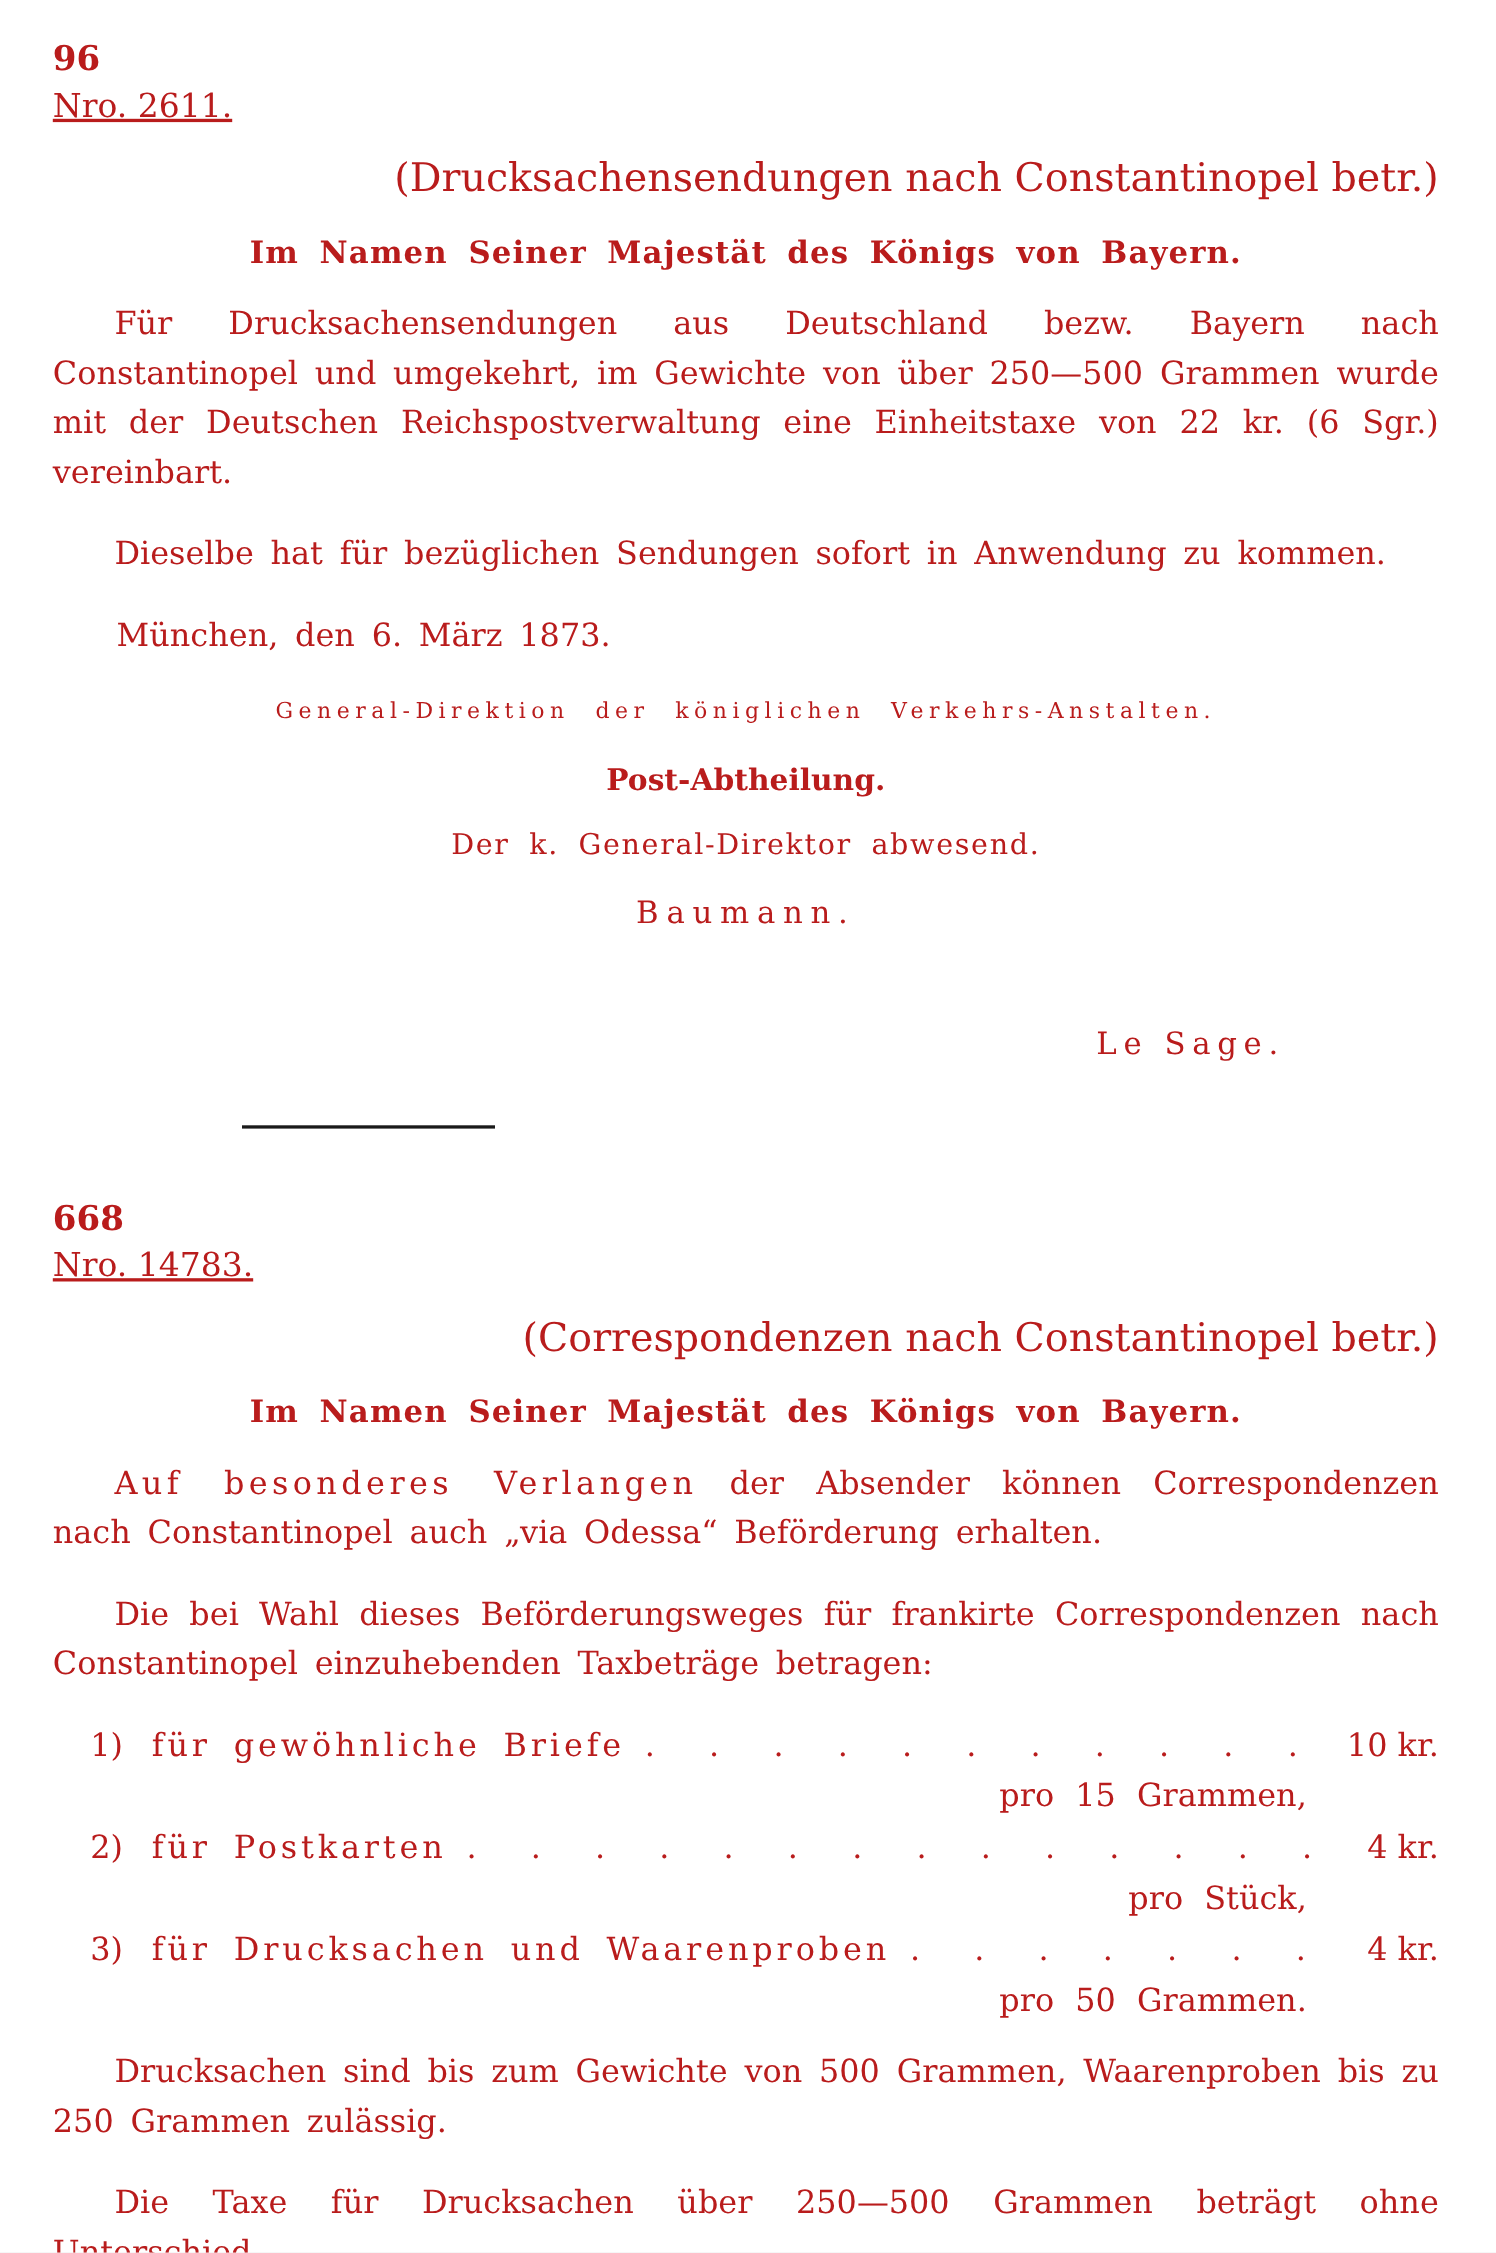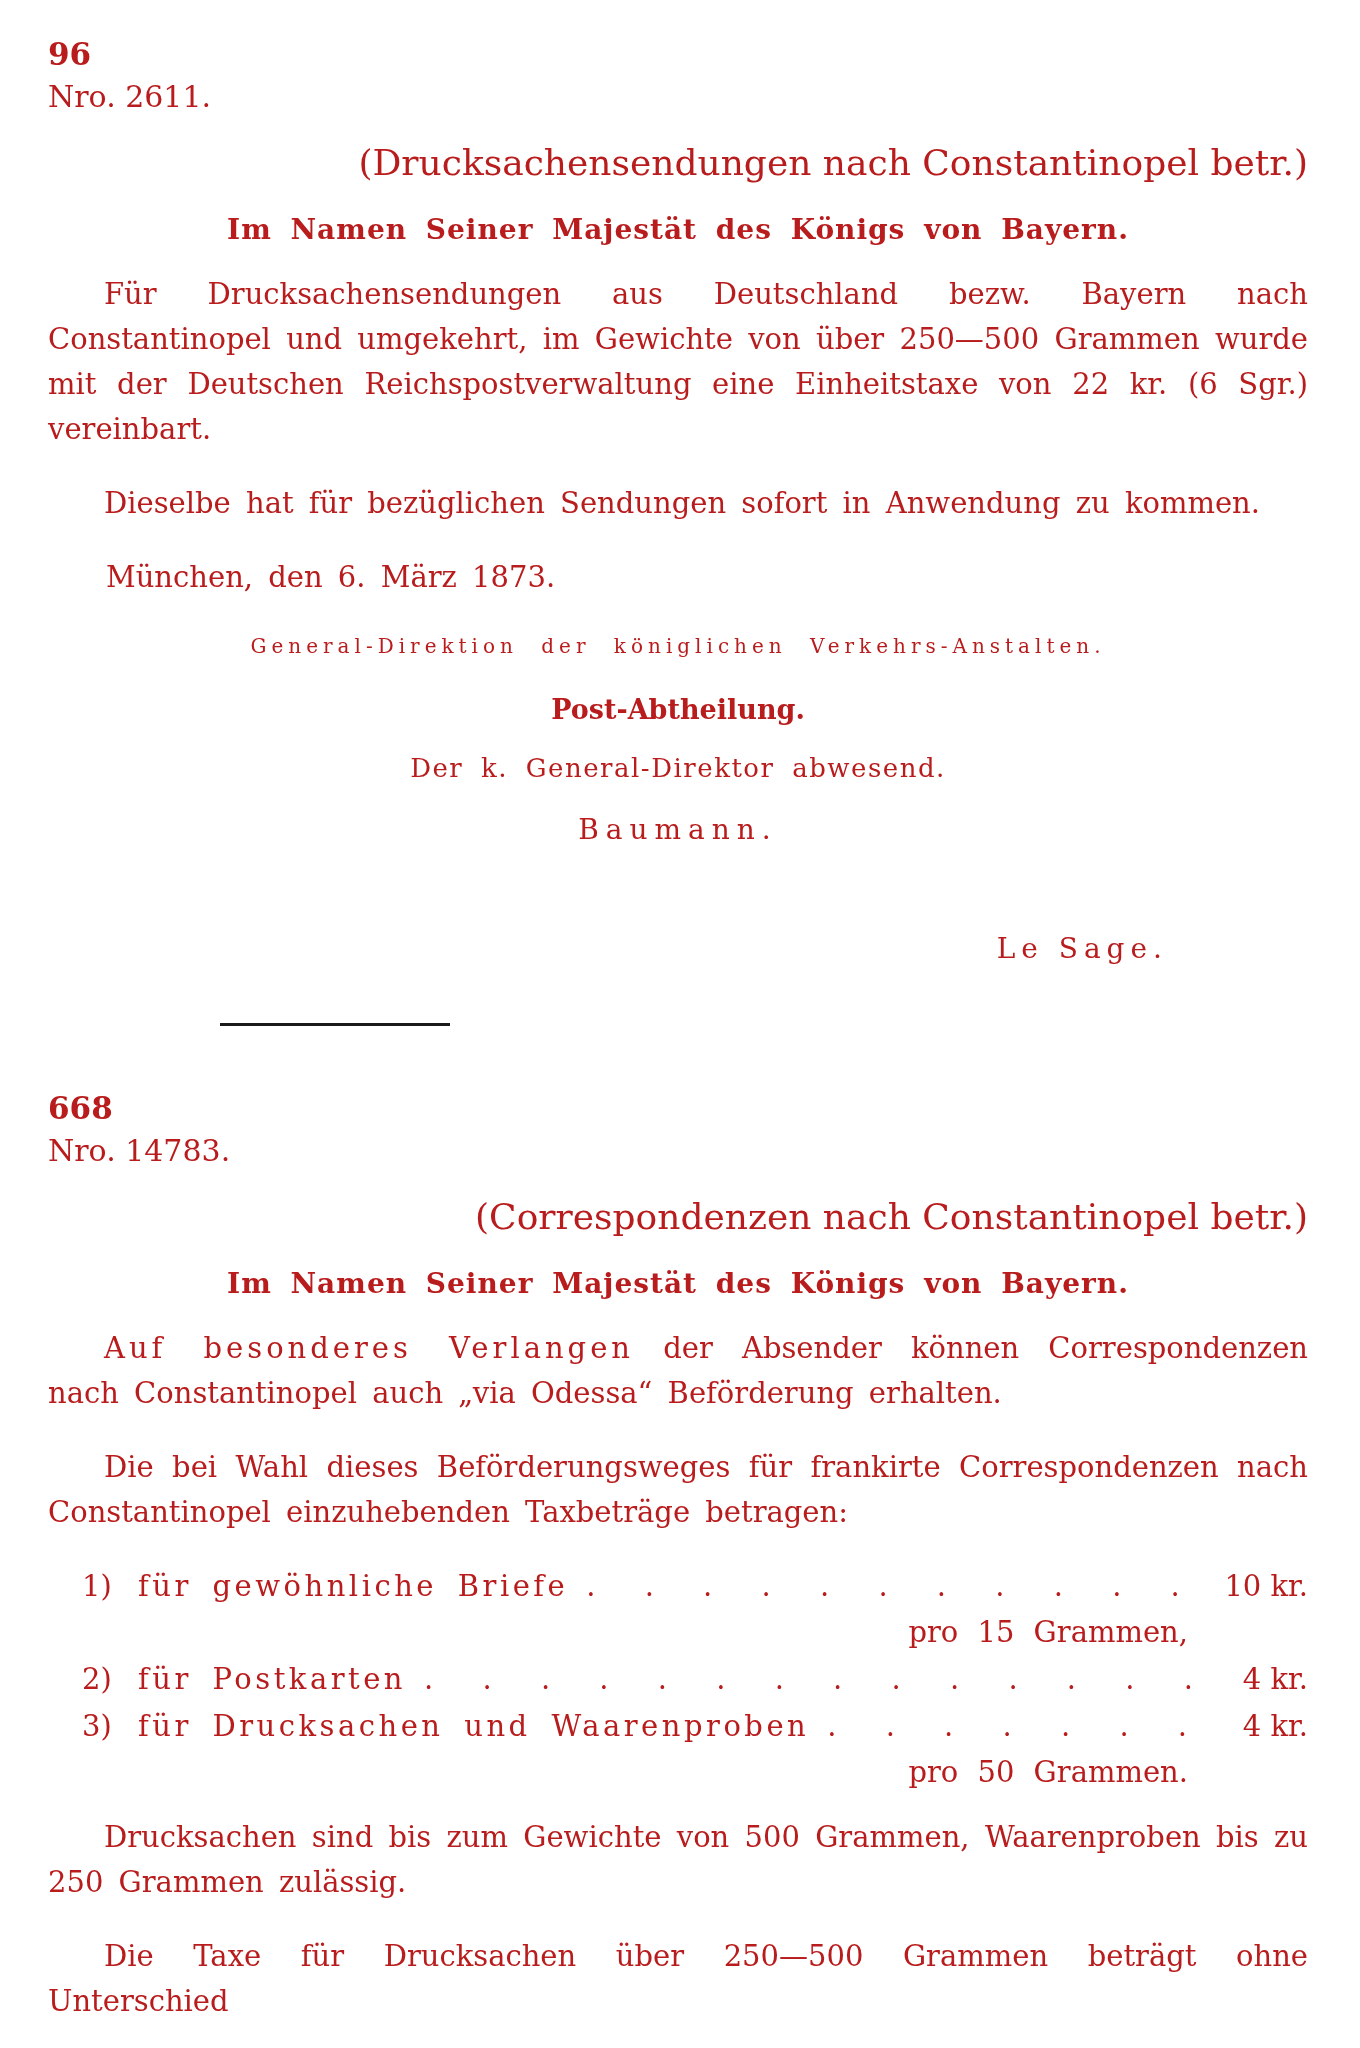--- a/index.html
+++ b/index.html
@@ -23,20 +23,21 @@
   }
   .pagenum {
     font-size: 31px;
     font-weight: bold;
     line-height: 40px;
   }
   .docnum {
     font-size: 30px;
     line-height: 42px;
     margin-top: 2px;
+    text-decoration: underline;
   }
   .subject {
     text-align: right;
     font-size: 36px;
     margin-top: 22px;
   }
   .proclamation {
     text-align: center;
     font-size: 28px;
     font-weight: bold;
@@ -189,20 +190,21 @@
     <span class="tariff-price">10 kr.</span>
   </div>
   <div class="tariff-unit">pro 15 Grammen,</div>
 
   <div class="tariff-row">
     <span class="tariff-num">2)</span>
     <span class="tariff-label">für Postkarten</span>
     <span class="dots">. . . . . . . . . . . . . . . . . . . . . . . . . . . . . . . . . . . .</span>
     <span class="tariff-price">4 kr.</span>
   </div>
+  <div class="tariff-unit">pro Stück,</div>
 
   <div class="tariff-row">
     <span class="tariff-num">3)</span>
     <span class="tariff-label">für Drucksachen und Waarenproben</span>
     <span class="dots">. . . . . . . . . . . . . . . . . . . . . . . . . . . . . . . . . . . .</span>
     <span class="tariff-price">4 kr.</span>
   </div>
   <div class="tariff-unit">pro 50 Grammen.</div>
 
   <p class="para">Drucksachen sind bis zum Gewichte von 500 Grammen, Waarenproben bis zu 250 Grammen zulässig.</p>

